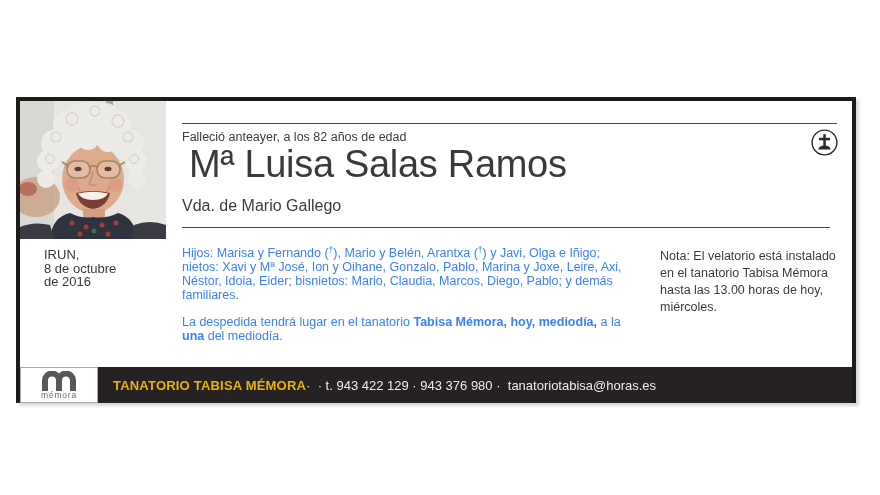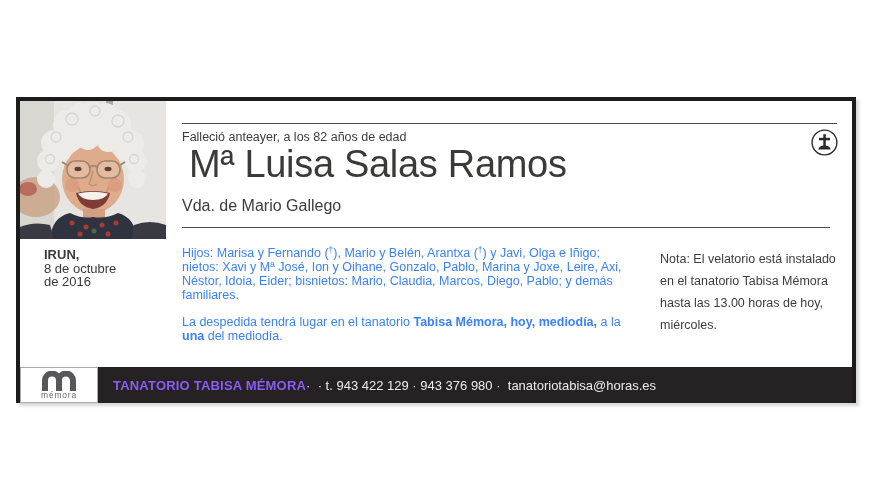--- a/index.html
+++ b/index.html
@@ -9,47 +9,47 @@
     color:#3d3c3b;
   }
   .card {
     position:absolute; left:16px; top:97px; width:840px; height:306px;
     box-sizing:border-box; background:#ffffff;
     border:4px solid #1c1c1b; border-bottom:none;
     box-shadow:3px 3px 3px rgba(0,0,0,0.16);
   }
   .photo { position:absolute; left:0; top:0; width:146px; height:138px; overflow:hidden; }
   .leftcol { position:absolute; left:24px; top:147px; width:132px; font-size:13px; line-height:13.5px; color:#3a3a39; }
-  .leftcol .place { font-weight:bold; }
+  .leftcol .place { font-weight:normal; }
   .rule { position:absolute; height:1px; background:#4a4a49; }
   .rule1 { left:162px; top:22px; width:655px; }
   .rule2 { left:162px; top:126px; width:648px; }
   .pretitle { position:absolute; left:162px; top:29px; font-size:12.5px; color:#3d3c3b; }
   .title { position:absolute; left:169px; top:42px; font-size:38px; line-height:42px; color:#3a3a39; letter-spacing:-0.3px; white-space:nowrap; }
   .subtitle { position:absolute; left:162px; top:96px; font-size:16px; color:#3d3c3b; }
   .bodycol { position:absolute; left:162px; top:145px; width:455px; font-size:12.5px; line-height:14px; color:#3b82f6; }
   .bodycol p { margin:0; }
   .bodycol .farewell { margin-top:13px; }
   .bodycol b { font-weight:bold; }
   sup.dagger { font-size:8.5px; vertical-align:4px; line-height:0; }
-  .notecol { position:absolute; left:640px; top:147px; width:182px; font-size:12.5px; line-height:22px; color:#3d3c3b; }
+  .notecol { position:absolute; left:640px; top:147px; width:182px; font-size:12.5px; line-height:17px; color:#3d3c3b; }
   .crossicon { position:absolute; left:791px; top:28px; width:27px; height:27px; }
   .footer { position:absolute; left:0; bottom:0; width:832px; height:36px; }
   .logobox {
     position:absolute; left:0; top:0; width:78px; height:36px; box-sizing:border-box;
     background:#ffffff; border:1px solid #a9a9a9;
     display:flex; flex-direction:column; align-items:center; justify-content:center;
   }
   .logobox .brandname { font-size:8.5px; color:#6b6a6e; letter-spacing:0.8px; margin-top:0px; line-height:8px; }
   .bar {
     position:absolute; left:78px; top:0; right:0; height:36px; background:#262223;
     display:flex; align-items:center; padding-left:15px; box-sizing:border-box;
     font-size:13px; color:#ececec; white-space:nowrap;
   }
-  .bar .brand { font-weight:bold; color:#8b5cf6; letter-spacing:0.2px; }
+  .bar .brand { font-weight:bold; color:#eab308; letter-spacing:0.2px; }
   .bar span { white-space:pre; }
 </style>
 </head>
 <body>
 
 <div class="stage">
   <div class="card">
 
     <div class="photo">
       <svg width="146" height="138" viewBox="0 0 146 138">

